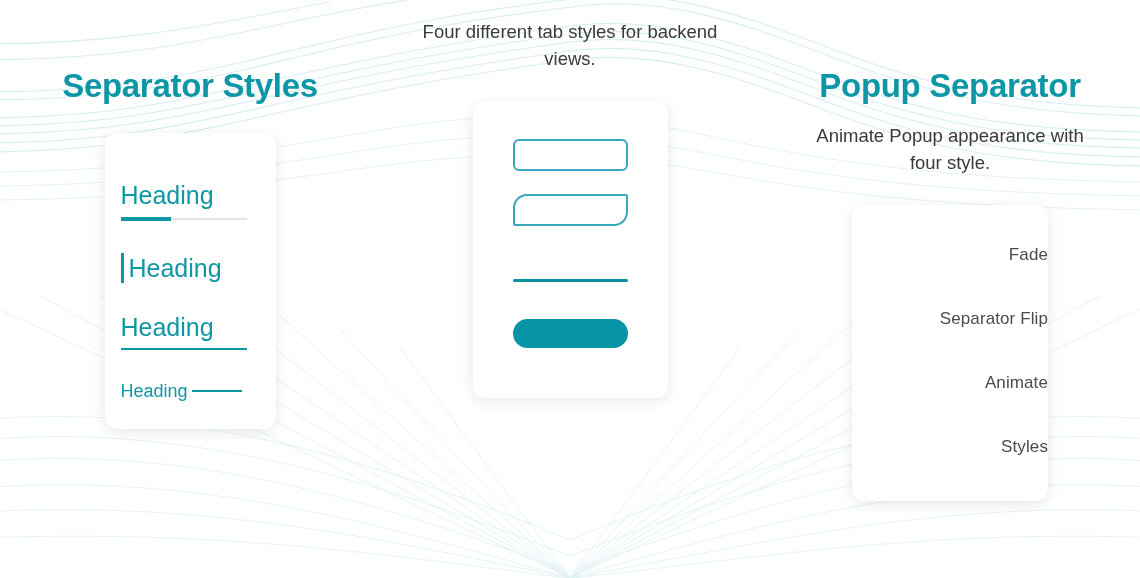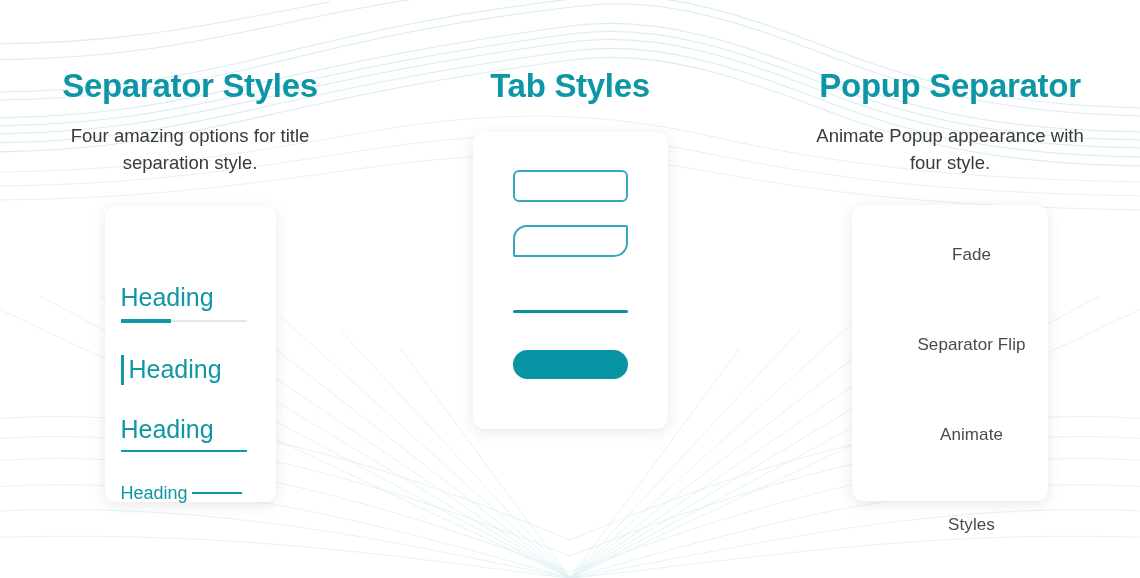--- a/index.html
+++ b/index.html
@@ -61,21 +61,21 @@
   }
 
   
   #card-separators {
     width: 171px;
     height: 296px;
     margin-top: 29px;
     padding: 0;
     display: flex;
     flex-direction: column;
-    justify-content: flex-end;
+    justify-content: center;
     align-items: flex-start;
   }
   .sep-item {
     margin-left: 16px;
     width: 126px;
   }
   .sep-head {
     color: #0f97a4;
     font-size: 25px;
     line-height: 1;
@@ -165,24 +165,23 @@
     border-radius: 15px;
   }
 
   
   #card-popups {
     width: 196px;
     height: 296px;
     margin-top: 28px;
     display: flex;
     flex-direction: column;
-    align-items: center;
+    align-items: flex-end;
     padding-top: 41px;
     box-sizing: border-box;
-    gap: 26px;
   }
   .popup-item {
     margin-left: 43px;
     font-size: 17px;
     color: #4a4a4a;
     line-height: 1;
     margin-bottom: 47px;
     letter-spacing: 0.1px;
   }
 </style>
@@ -232,21 +231,20 @@
     <path d="M1160,512 C940,498 740,548 570,578"></path>
     <path d="M-20,538 C240,528 430,562 570,578"></path>
     <path d="M1160,538 C920,528 730,562 570,578"></path>
   </g>
 </svg>
 
 <div id="content">
 
   <div class="column">
     <div class="col-title">Separator Styles</div>
-    <div class="col-sub">Four amazing options for title separation style.</div>
 
     <div class="card" id="card-separators">
 
       <div class="sep-item" id="sep-1">
         <div class="sep-head">Heading</div>
         <div class="rule-dual">
           <div class="light"></div>
           <div class="dark"></div>
         </div>
       </div>
@@ -263,21 +261,21 @@
 
       <div class="sep-item" id="sep-4">
         <div class="sep-head">Heading</div>
         <div class="rule-side"></div>
       </div>
 
     </div>
   </div>
 
   <div class="column">
-    <div class="col-title">Tab Styles</div>
+    <div class="col-sub">Four different tab styles for backend views.</div>
 
     <div class="card" id="card-tabs">
       <div class="tab-shape" id="tab-1"></div>
       <div class="tab-shape" id="tab-2"></div>
       <div class="tab-shape" id="tab-3"></div>
       <div class="tab-shape" id="tab-4"></div>
     </div>
   </div>
 
   <div class="column">

